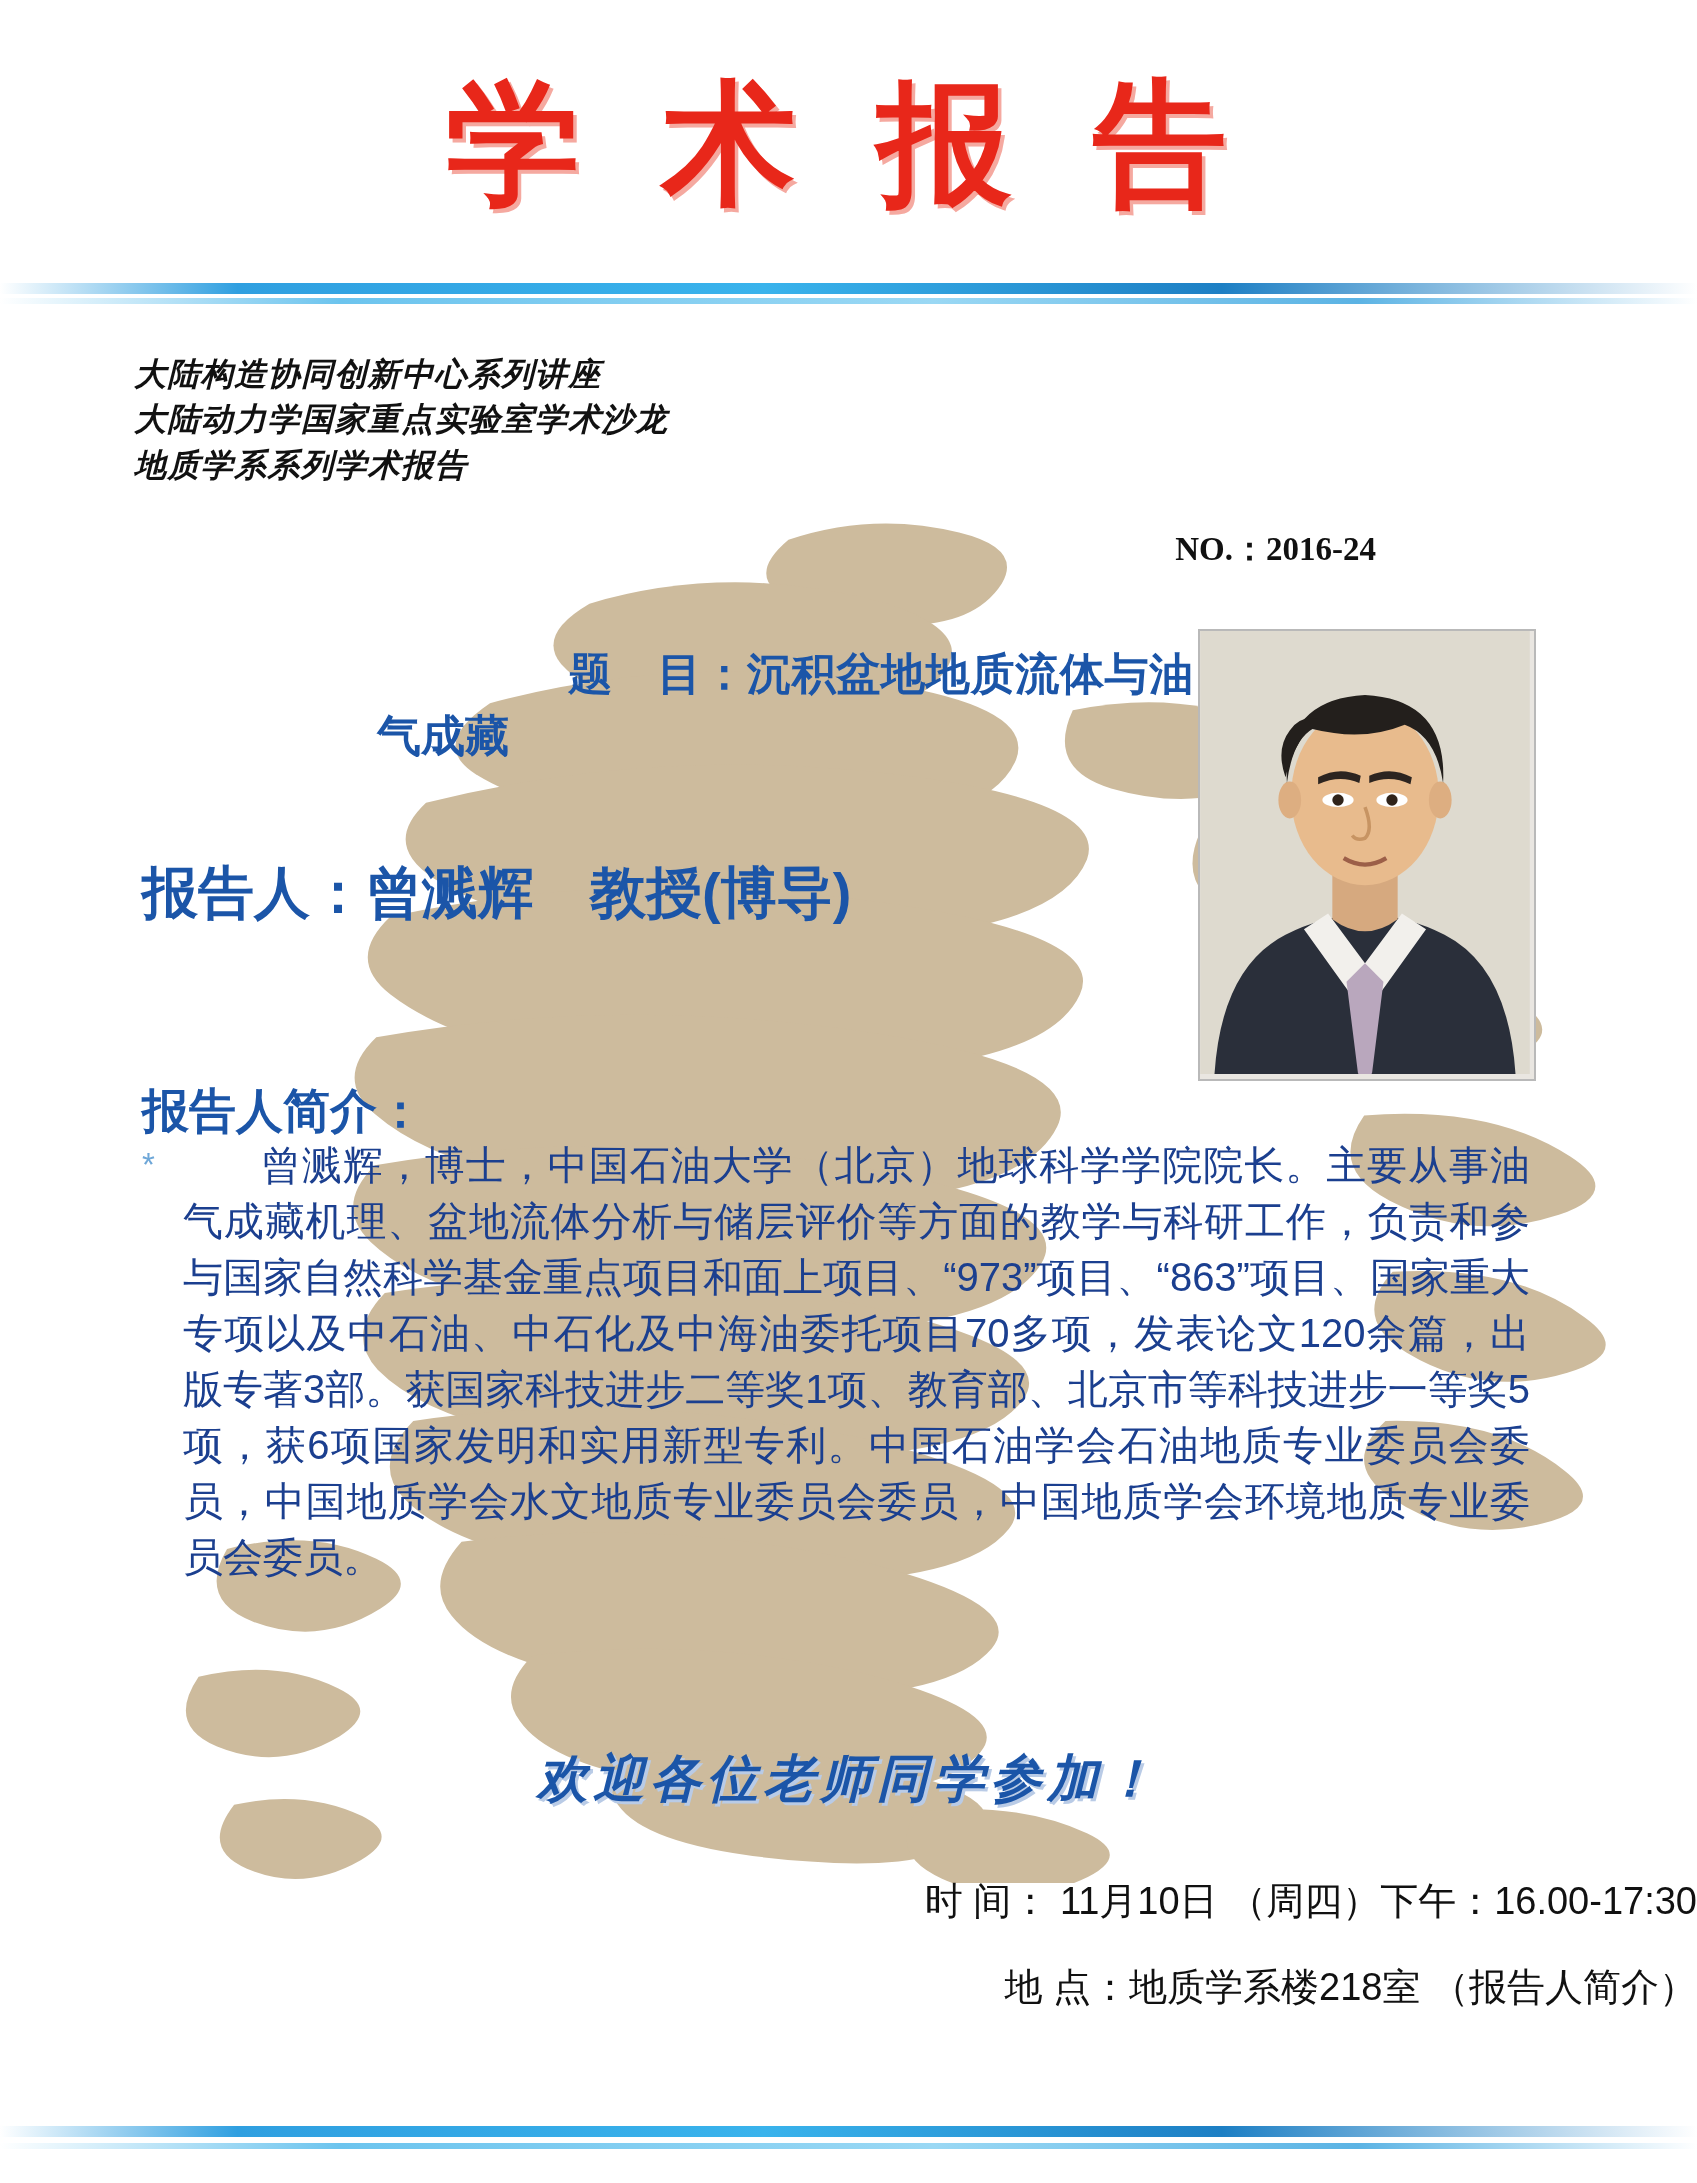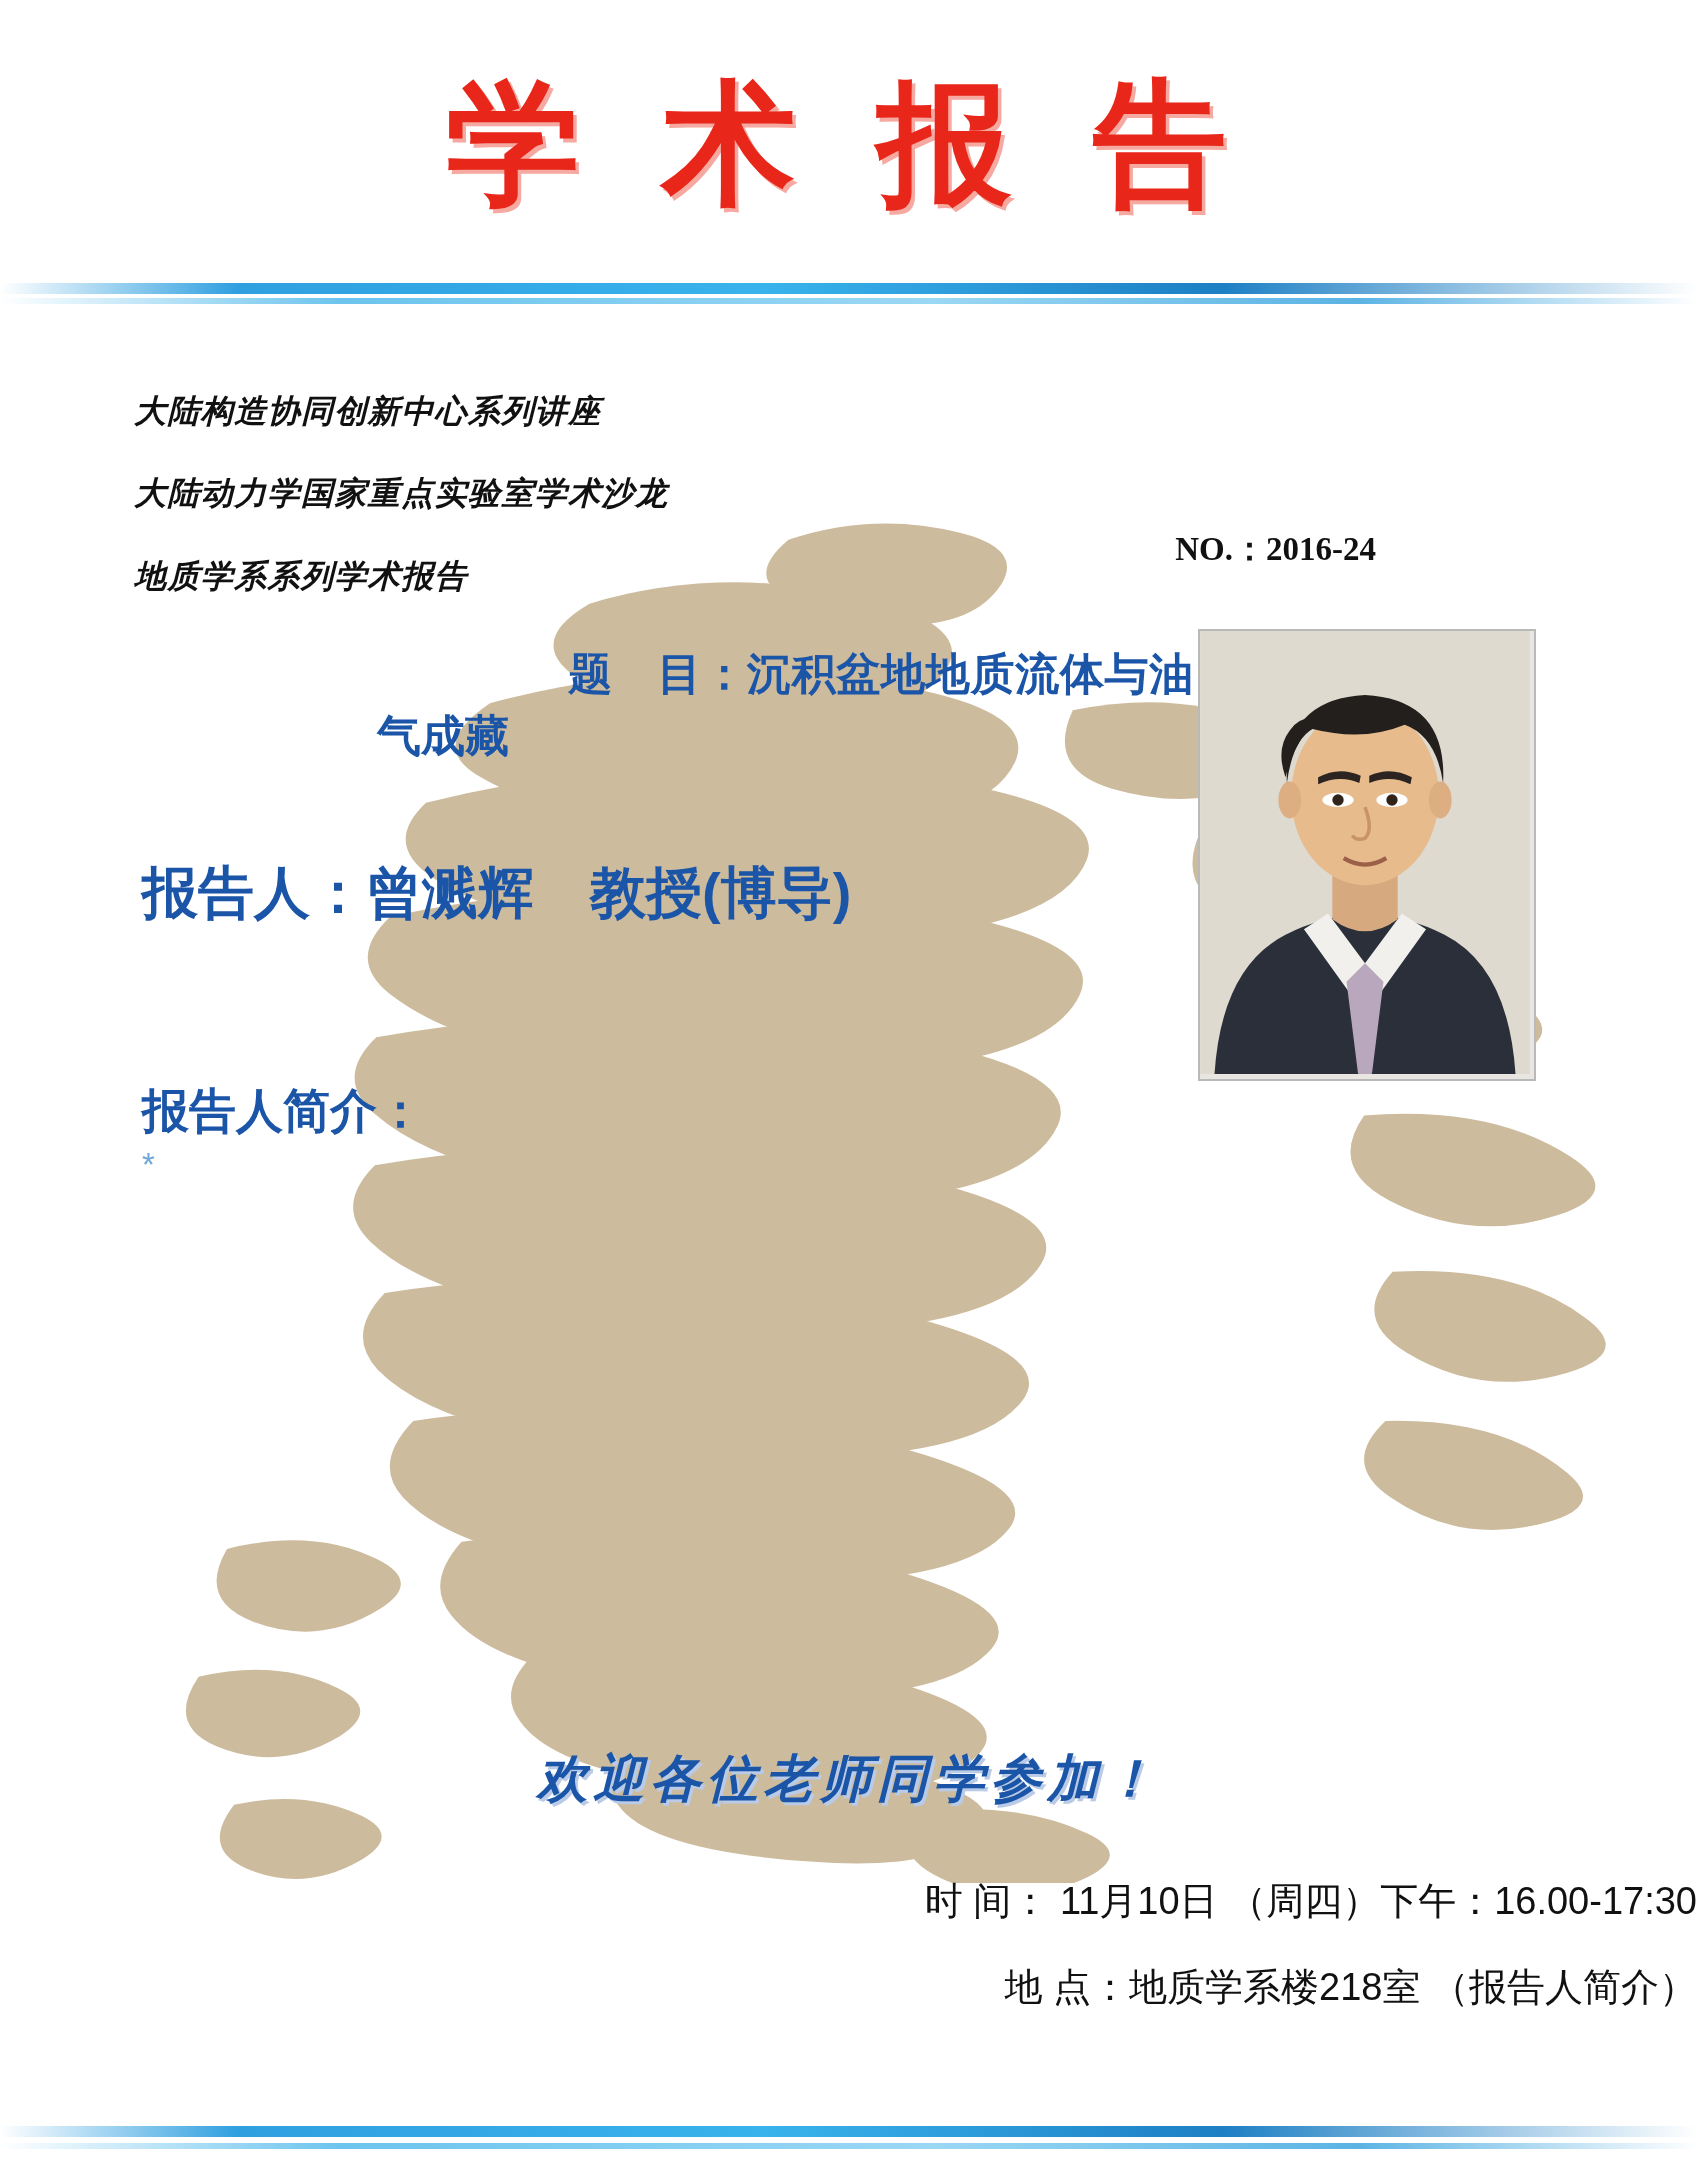--- a/index.html
+++ b/index.html
@@ -86,21 +86,21 @@
     top: 352px;
     left: 134px;
     font-family: "Liberation Serif", serif;
     font-weight: bold;
     font-style: italic;
     font-size: 32px;
     line-height: 1.42;
     color: #111111;
     letter-spacing: 1.4px;
   }
-  .series div { white-space: nowrap; margin-top: 37px; }
+  .series div { white-space: nowrap; }
 
   .no-line {
     position: absolute;
     top: 527px;
     left: 0;
     width: 1488px;
     padding-right: 112px;
     box-sizing: border-box;
     text-align: right;
     font-family: "Liberation Serif", serif;
@@ -297,20 +297,21 @@
       <circle cx="270" cy="238" r="8" fill="#30231a"></circle>
 
       <path d="M232 248 q12 32 0 44 q-12 4 -18 -4" fill="none" stroke="#c79463" stroke-width="5"></path>
 
       <path d="M202 320 q30 18 60 0" fill="none" stroke="#9c5f48" stroke-width="6"></path>
     </svg>
   </div>
 
   <div class="bio-heading">报告人简介：</div>
   <div class="bio-star">*</div>
+  <div class="bio-body">曾溅辉，博士，中国石油大学（北京）地球科学学院院长。主要从事油气成藏机理、盆地流体分析与储层评价等方面的教学与科研工作，负责和参与国家自然科学基金重点项目和面上项目、“973”项目、“863”项目、国家重大专项以及中石油、中石化及中海油委托项目70多项，发表论文120余篇，出版专著3部。获国家科技进步二等奖1项、教育部、北京市等科技进步一等奖5项，获6项国家发明和实用新型专利。中国石油学会石油地质专业委员会委员，中国地质学会水文地质专业委员会委员，中国地质学会环境地质专业委员会委员。</div>
 
   <div class="welcome">欢迎各位老师同学参加！</div>
 
   <div class="info info-time">时  间： 11月10日 （周四）下午：16.00-17:30</div>
   <div class="info info-place">地  点：地质学系楼218室 （报告人简介）</div>
 
   <div class="rule rule-bottom"></div>
   <div class="rule rule-bottom2"></div>
 
 </div>

